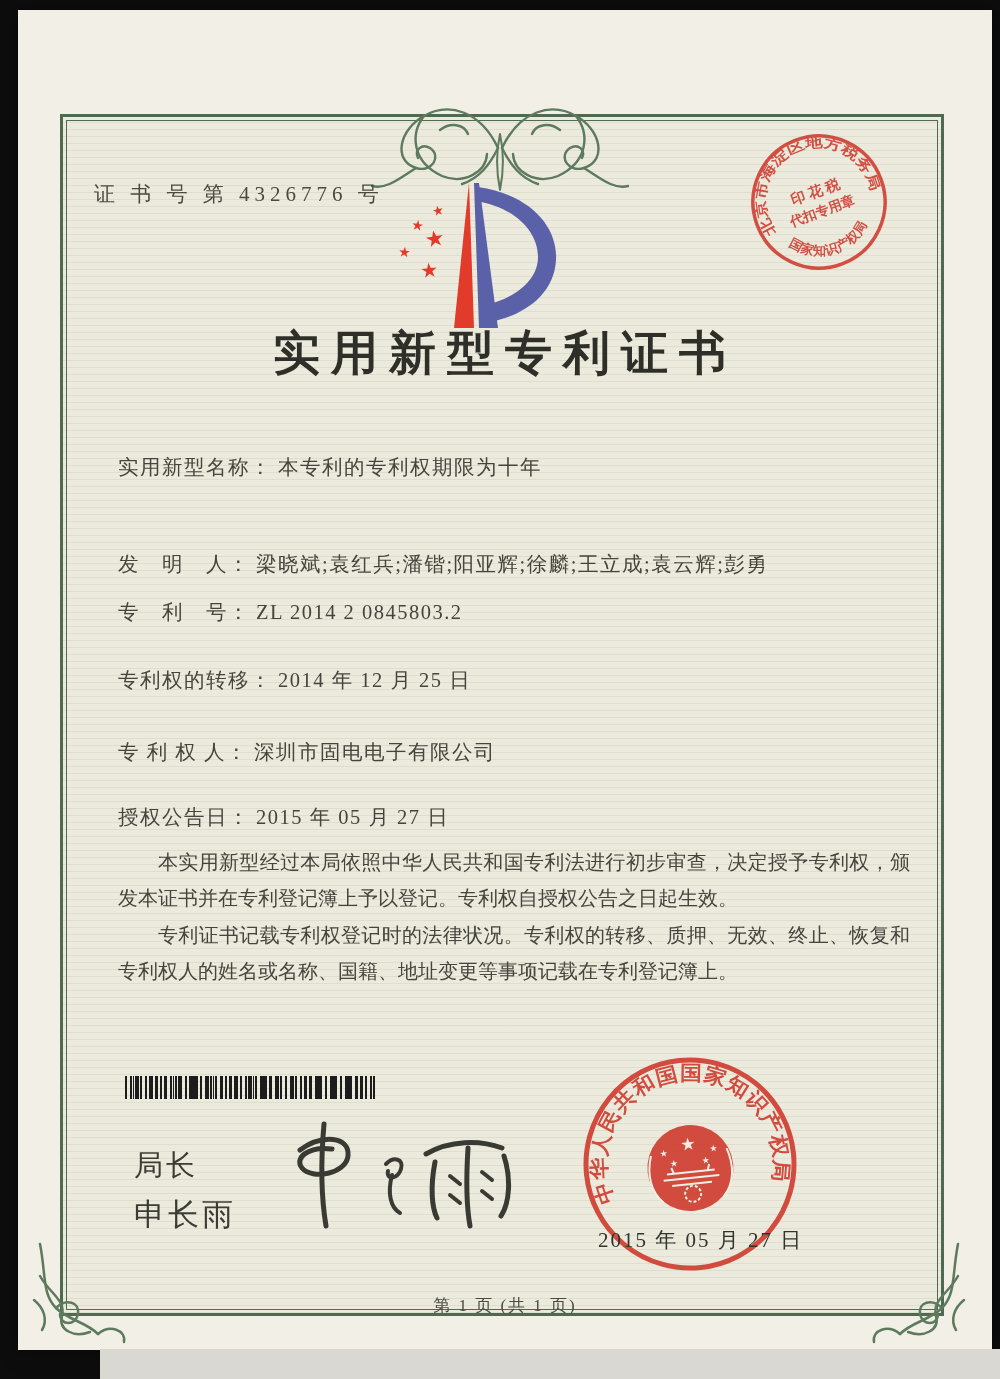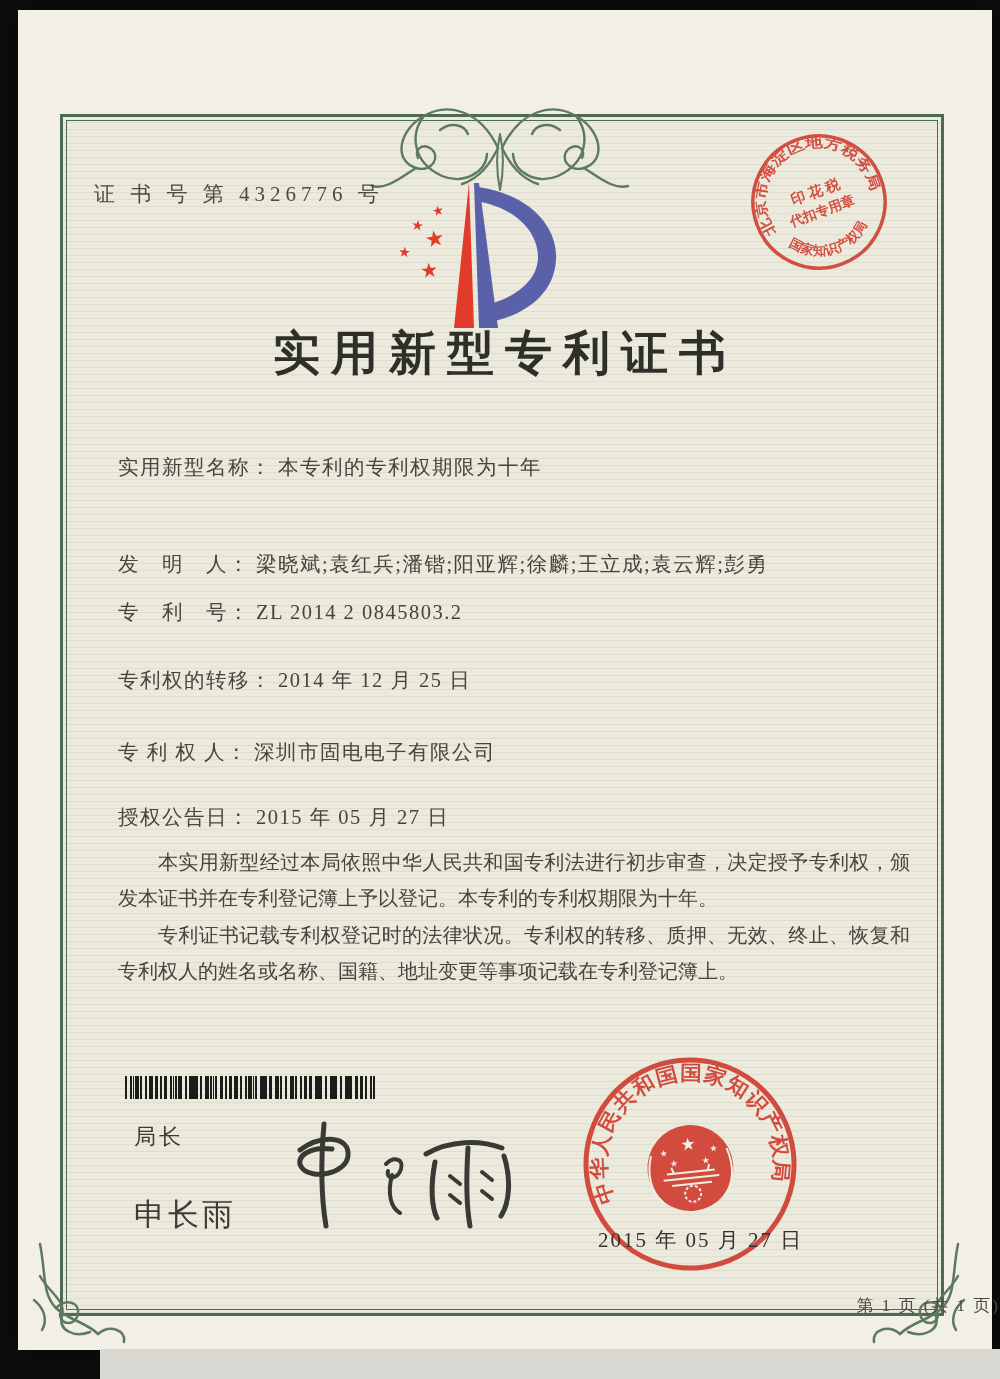--- a/index.html
+++ b/index.html
@@ -59,36 +59,36 @@
   }
   .paragraphs p{margin:0;text-indent:2em;}
   .barcode{
     position:absolute;left:107px;top:1066px;width:250px;height:23px;
     background:
       repeating-linear-gradient(90deg,#1c1c1c 0 2px,rgba(0,0,0,0) 2px 5px),
       repeating-linear-gradient(90deg,#1c1c1c 0 1px,rgba(0,0,0,0) 1px 8px),
       repeating-linear-gradient(90deg,rgba(0,0,0,0) 0 11px,#1c1c1c 11px 14px);
   }
   .official-title{
-    position:absolute;left:116px;top:1112px;
-    font-size:22px;color:#3c3b35;letter-spacing:3px;
+    position:absolute;left:116px;top:1136px;
+    font-size:29px;color:#3c3b35;letter-spacing:3px;
   }
   .official-name{
     position:absolute;left:116px;top:1184px;
     font-size:31px;color:#3c3b35;letter-spacing:3px;
   }
   .signature{position:absolute;left:252px;top:1108px;}
   .seal{position:absolute;left:556px;top:1038px;opacity:.9;}
   .seal-date{
     position:absolute;left:580px;top:1216px;
     font-size:21px;color:#33332e;letter-spacing:2px;white-space:nowrap;
   }
   .tax-stamp{position:absolute;left:725px;top:116px;opacity:.88;}
   .page-footer{
-    position:absolute;left:8px;top:1284px;width:100%;text-align:right;
+    position:absolute;left:0;top:1284px;width:100%;text-align:center;
     font-size:17px;color:#4a4a43;letter-spacing:2px;
   }
 </style>
 </head>
 <body>
 
 <div class="paper">
 
   <div class="ghost-title">(12)实用新型专利</div>
   <div class="ghost-block" style="left:590px;top:212px;width:130px;height:18px;"></div>
@@ -161,21 +161,21 @@
     <span>专利权的转移：</span><span class="value">2014 年 12 月 25 日</span>
   </div>
   <div class="field" style="top:692px;margin-top:36px;">
     <span>专 利 权 人：</span><span class="value">深圳市固电电子有限公司</span>
   </div>
   <div class="field" style="top:793px;text-align:right;">
     <span>授权公告日：</span><span class="value">2015 年 05 月 27 日</span>
   </div>
 
   <div class="paragraphs">
-    <p>本实用新型经过本局依照中华人民共和国专利法进行初步审查，决定授予专利权，颁发本证书并在专利登记簿上予以登记。本专利的专利权期限为十年。</p>
+    <p>本实用新型经过本局依照中华人民共和国专利法进行初步审查，决定授予专利权，颁发本证书并在专利登记簿上予以登记。专利权自授权公告之日起生效。</p>
     <p>专利证书记载专利权登记时的法律状况。专利权的转移、质押、无效、终止、恢复和专利权人的姓名或名称、国籍、地址变更等事项记载在专利登记簿上。</p>
   </div>
 
   <div class="barcode"></div>
 
   <div class="official-title">局长</div>
   <div class="official-name">申长雨</div>
 
   <svg class="signature" width="250" height="118" viewBox="0 0 250 118">
     <g fill="none" stroke="#3a3a34" stroke-width="5" stroke-linecap="round">

